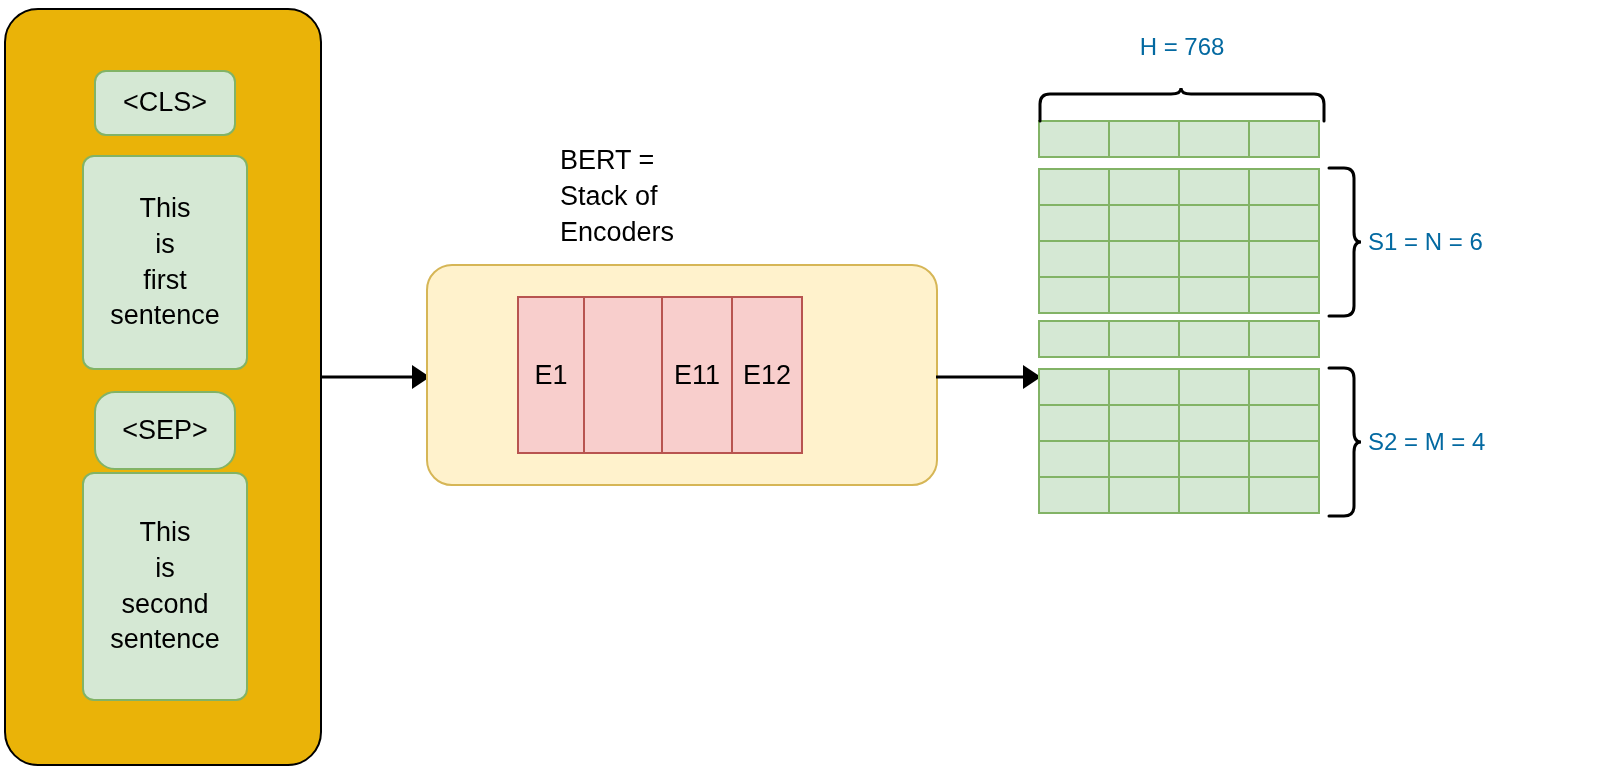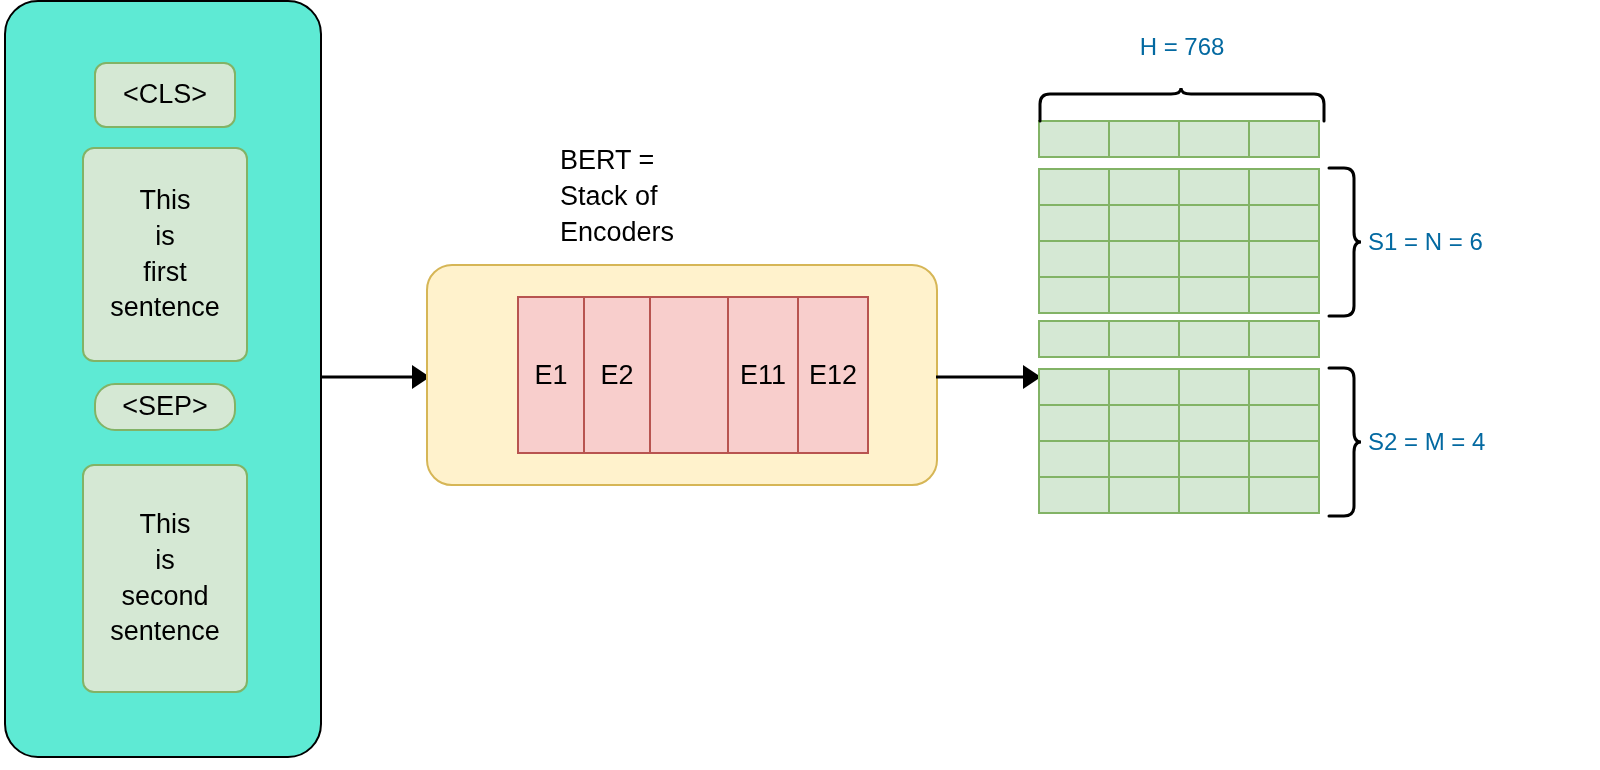--- a/index.html
+++ b/index.html
@@ -19,47 +19,47 @@
     position: absolute;
     left: 0; top: 0;
     width: 1600px;
     height: 770px;
   }
 
   
   .input-container {
     position: absolute;
     left: 4px;
-    top: 0;
+    top: 8px;
     width: 318px;
     height: 758px;
     box-sizing: border-box;
     border: 2.5px solid #000000;
     border-radius: 34px;
-    background: #5eead4;
+    background: #eab308;
   }
 
   .token-box {
     position: absolute;
     box-sizing: border-box;
     background: #d5e8d4;
     border: 2px solid #82b366;
     border-radius: 12px;
     display: flex;
     align-items: center;
     justify-content: center;
     text-align: center;
     font-size: 27px;
     line-height: 1.32;
     color: #000000;
     white-space: pre-line;
   }
   .token-cls  { left: 88px;  top: 60px;  width: 142px; height: 66px;  }
   .token-s1   { left: 76px;  top: 145px; width: 166px; height: 215px; }
-  .token-sep  { left: 88px;  top: 381px; width: 142px; height: 48px; border-radius: 21px;  }
+  .token-sep  { left: 88px;  top: 381px; width: 142px; height: 79px; border-radius: 21px;  }
   .token-s2   { left: 76px;  top: 462px; width: 166px; height: 229px; }
 
   
   .arrow-svg {
     position: absolute;
     overflow: visible;
   }
   .arrow-1 { left: 320px; top: 355px; }
   .arrow-2 { left: 936px; top: 355px; }
 
@@ -190,21 +190,20 @@
   </svg>
 
   <div class="bert-label">BERT =
 Stack of
 Encoders</div>
 
   <div class="bert-box"></div>
 
   <div class="encoder-strip">
     <div class="encoder-cell enc-w-std">E1</div>
-    <div class="encoder-cell enc-w-std">E2</div>
     <div class="encoder-cell enc-w-gap"></div>
     <div class="encoder-cell enc-w-wide">E11</div>
     <div class="encoder-cell enc-w-wide">E12</div>
   </div>
 
   <svg class="arrow-svg arrow-2" width="105" height="44" viewBox="0 0 105 44">
     <line x1="0" y1="22" x2="87" y2="22" stroke="#000000" stroke-width="3"></line>
     <polygon points="87,10 105,22 87,34" fill="#000000"></polygon>
   </svg>
 

